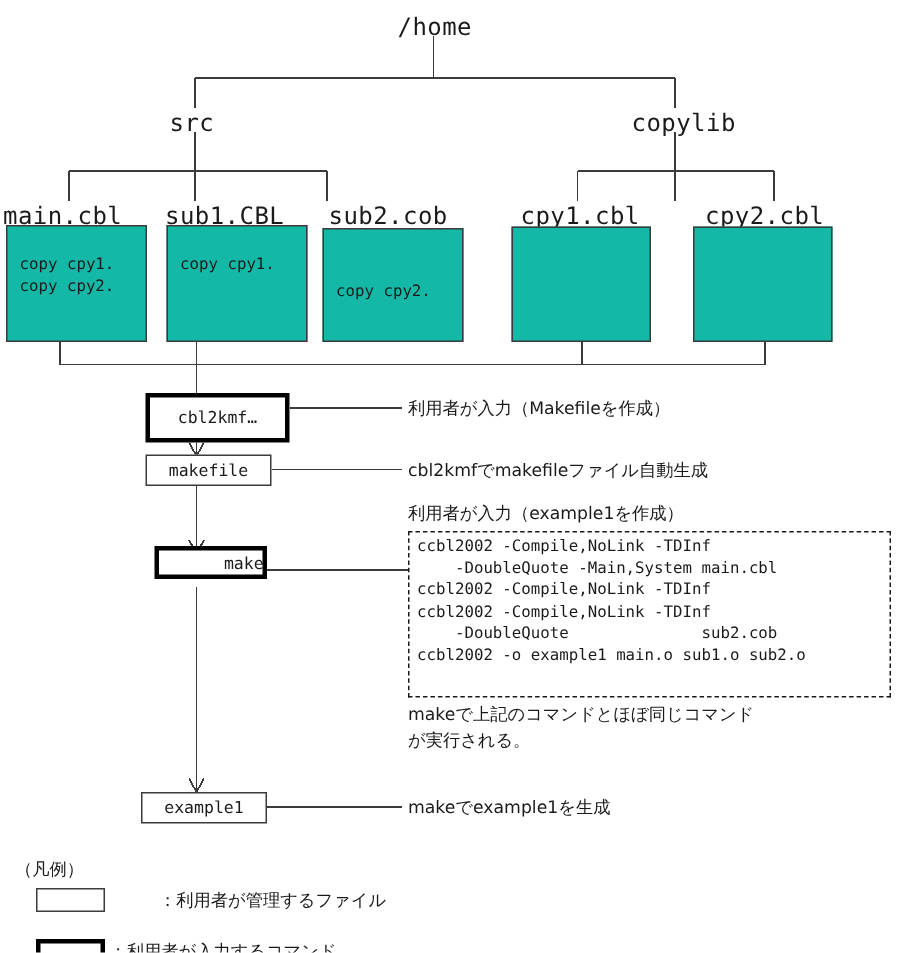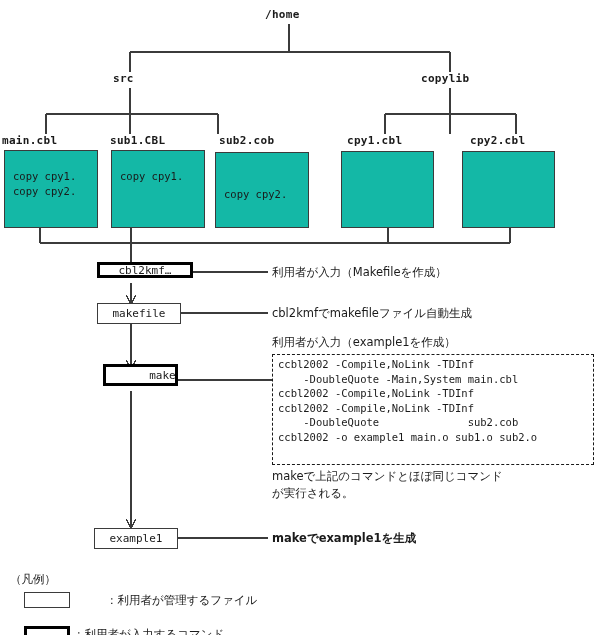--- a/index.html
+++ b/index.html
@@ -18,25 +18,24 @@
   #diagram {
     position: absolute;
     left: 0;
     top: 0;
     width: 601px;
     height: 635px;
   }
   .node-label {
     position: absolute;
     font-family: "DejaVu Sans Mono", monospace;
-    font-size: 11px;
+    font-size: 16px;
     letter-spacing: 0.3px;
     color: #1a1a1a;
     white-space: nowrap;
-    font-weight: bold;
   }
   .file-box {
     position: absolute;
     border: 1px solid #3b3b3b;
     background: #14b8a6;
     box-sizing: border-box;
   }
   .file-box .content {
     position: absolute;
     left: 8px;
@@ -194,21 +193,21 @@
 </div>
 
 <div class="file-box" style="left:341px; top:151px; width:93px; height:77px;">
   <div class="content" style="top:18px;"></div>
 </div>
 
 <div class="file-box" style="left:462px; top:151px; width:93px; height:77px;">
   <div class="content" style="top:18px;"></div>
 </div>
 
-<div class="proc-box bold" style="left:97px; top:262px; width:96px; height:16px;">cbl2kmf…</div>
+<div class="proc-box bold" style="left:97px; top:262px; width:96px; height:33px;">cbl2kmf…</div>
 
 <div class="proc-box" style="left:97px; top:303px; width:84px; height:21px;">makefile</div>
 
 <div class="proc-box bold" style="left:103px; top:364px; width:75px; height:22px;padding-left:44px;">make</div>
 
 <div class="proc-box" style="left:94px; top:528px; width:84px; height:21px;">example1</div>
 
 <div class="ann" style="left:272px; top:264px;">利用者が入力（Makefileを作成）</div>
 
 <div class="ann" style="left:272px; top:305px;">cbl2kmfでmakefileファイル自動生成</div>
@@ -220,21 +219,21 @@
   <div class="cmd-line">    -DoubleQuote -Main,System main.cbl</div>
   <div class="cmd-line">ccbl2002 -Compile,NoLink -TDInf</div>
   <div class="cmd-line">ccbl2002 -Compile,NoLink -TDInf</div>
   <div class="cmd-line">    -DoubleQuote              sub2.cob</div>
   <div class="cmd-line">ccbl2002 -o example1 main.o sub1.o sub2.o</div>
 </div>
 
 <div class="ann" style="left:272px; top:468px;">makeで上記のコマンドとほぼ同じコマンド</div>
 <div class="ann" style="left:272px; top:485px;">が実行される。</div>
 
-<div class="ann" style="left:272px; top:530px;font-weight:bold;">makeでexample1を生成</div>
+<div class="ann" style="left:272px; top:530px;">makeでexample1を生成</div>
 
 <div class="legend-title" style="left:10px; top:572px;font-family:Liberation Mono, monospace;">（凡例）</div>
 
 <div class="legend-row" style="left:24px; top:592px;gap:33px;">
   <div class="legend-swatch thin"></div>
   <div class="legend-text">：利用者が管理するファイル</div>
 </div>
 
 <div class="legend-row" style="left:24px; top:614px;margin-top:12px;">
   <div class="legend-swatch thick"></div>

